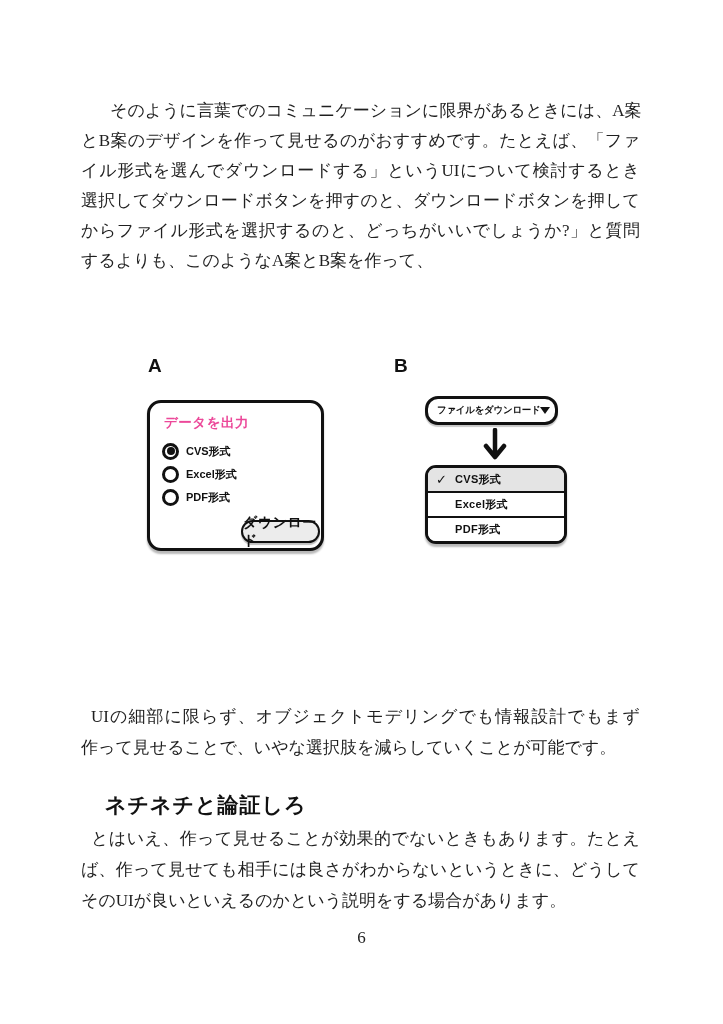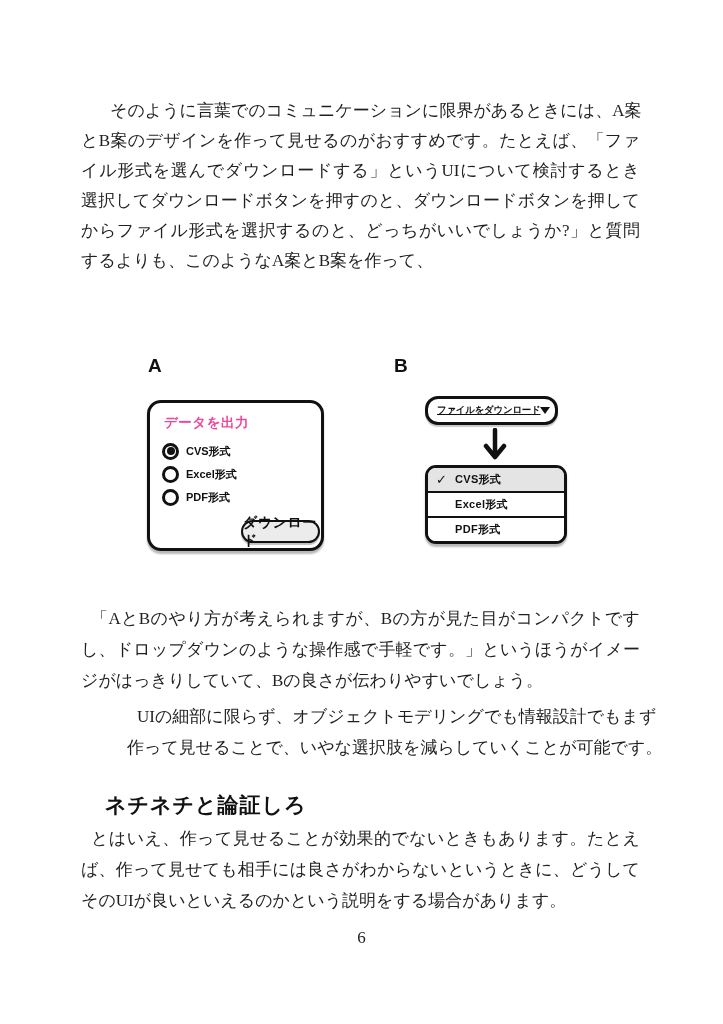--- a/index.html
+++ b/index.html
@@ -5,21 +5,21 @@
   html,body{margin:0;padding:0;background:#fff;}
   .page{position:relative;width:723px;height:1024px;background:#ffffff;overflow:hidden;
         font-family:"Liberation Serif","DejaVu Serif",serif;color:#1f1f1f;}
 
   
   .para{position:absolute;left:81px;width:559px;font-size:17px;}
   .para .line{text-align:justify;text-align-last:justify;white-space:nowrap;}
   .para .line.end{text-align-last:left;}
   .p1{top:96px;}  .p1 .line{line-height:30px;}
   .p2{top:603px;} .p2 .line{line-height:31px;}
-  .p3{top:701px;} .p3 .line{line-height:31px;margin-left:46px;}
+  .p3{top:701px;} .p3 .line{line-height:31px;}
   .p4{top:823px;} .p4 .line{line-height:31px;}
   .line.ind-lg{padding-left:29px;}
   .line.ind-sm{padding-left:10px;}
 
   .heading{position:absolute;left:97px;top:783px;margin:8px;
            font-family:"Liberation Sans","DejaVu Sans",sans-serif;
            font-size:21px;font-weight:bold;color:#111;letter-spacing:1px;}
 
   .page-number{position:absolute;left:0;top:928px;width:723px;text-align:center;
                font-size:17px;color:#222;}
@@ -47,21 +47,21 @@
           box-shadow:0 2px 1px rgba(0,0,0,.25);
           display:flex;align-items:center;justify-content:center;
           font-size:14px;font-weight:bold;color:#111;letter-spacing:.5px;}
 
   
   .pill-b{position:absolute;left:425px;top:396px;width:133px;height:29px;box-sizing:border-box;
           background:#fff;border:3px solid #111;border-radius:13px;
           box-shadow:0 2px 1px rgba(0,0,0,.22);
           display:flex;align-items:center;
           font-family:"Liberation Sans","DejaVu Sans",sans-serif;}
-  .pill-text{margin-left:9px;font-size:9.5px;font-weight:bold;color:#111;letter-spacing:-.3px;white-space:nowrap;text-decoration:underline;}
+  .pill-text{margin-left:9px;font-size:9.5px;font-weight:bold;color:#111;letter-spacing:-.3px;white-space:nowrap;}
   .caret{margin-left:auto;margin-right:9px;width:0;height:0;
          border-left:5.5px solid transparent;border-right:5.5px solid transparent;
          border-top:7px solid #111;}
 
   .down-arrow{position:absolute;left:482px;top:428px;}
 
   
   .menu-b{position:absolute;left:425px;top:465px;width:142px;box-sizing:border-box;
           background:#fff;border:3px solid #111;border-radius:11px;overflow:hidden;
           box-shadow:0 3px 2px rgba(0,0,0,.28);
@@ -129,25 +129,20 @@
     <div class="menu-row">
       <span class="check"></span>
       <span class="menu-label">Excel形式</span>
     </div>
     <div class="menu-row">
       <span class="check"></span>
       <span class="menu-label">PDF形式</span>
     </div>
   </div>
 
-  <div class="para p2">
-    <div class="line ind-sm">「AとBのやり方が考えられますが、Bの方が見た目がコンパクトです</div>
-    <div class="line">し、ドロップダウンのような操作感で手軽です。」というほうがイメー</div>
-    <div class="line end">ジがはっきりしていて、Bの良さが伝わりやすいでしょう。</div>
-  </div>
 
   <div class="para p3">
     <div class="line ind-sm">UIの細部に限らず、オブジェクトモデリングでも情報設計でもまず</div>
     <div class="line end">作って見せることで、いやな選択肢を減らしていくことが可能です。</div>
   </div>
 
   <h2 class="heading">ネチネチと論証しろ</h2>
 
   <div class="para p4">
     <div class="line ind-sm">とはいえ、作って見せることが効果的でないときもあります。たとえ</div>

